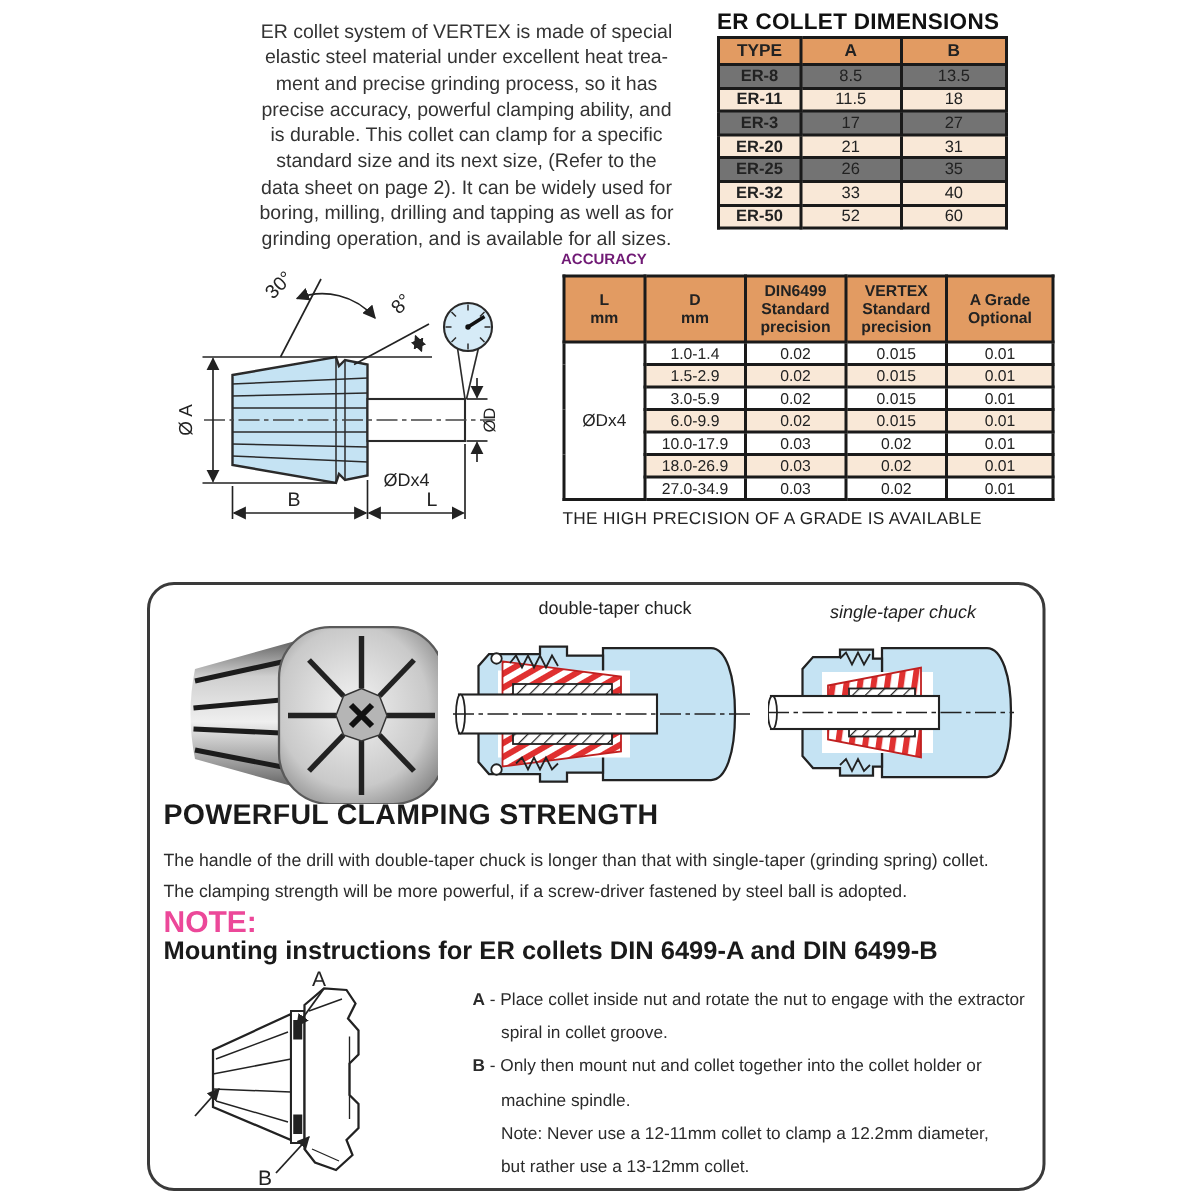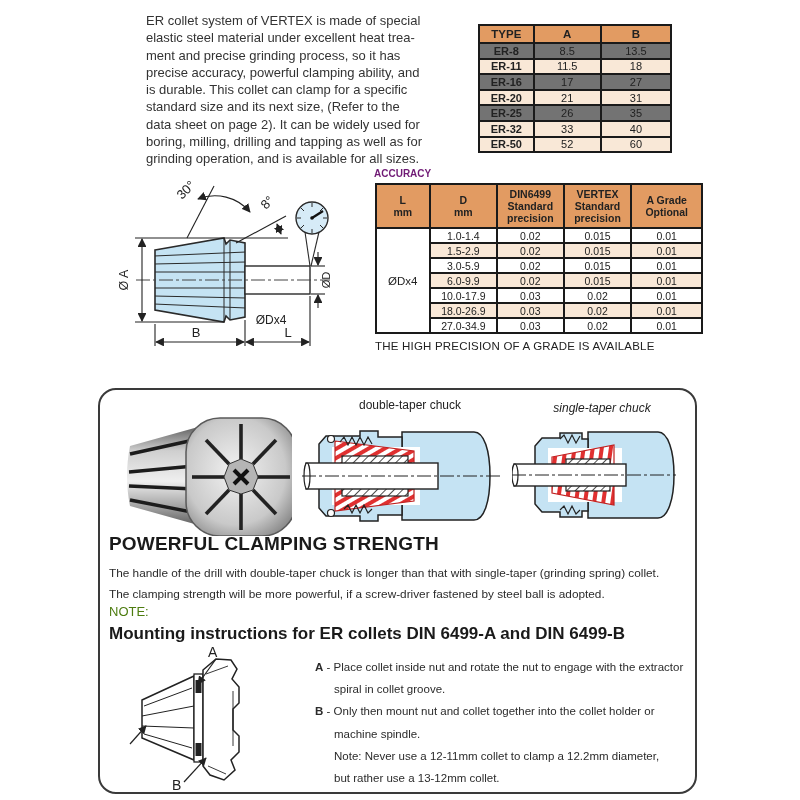--- a/index.html
+++ b/index.html
@@ -2,21 +2,21 @@
 <html><head>
 <meta charset="utf-8">
 <style>
   html,body{margin:0;padding:0;background:#fff;}
   .page{position:relative;width:800px;height:800px;background:#ffffff;overflow:hidden;
         font-family:"Liberation Sans", sans-serif;color:#2b2b2b;}
   .abs{position:absolute;}
 
   
   .intro{left:146px;top:12px;width:330px;font-size:13px;line-height:17.3px;
-         white-space:pre-line;color:#333;}
+         white-space:pre-line;color:#333;text-align:center;}
 
   
   .dim-title{left:478px;top:6px;font-size:15px;font-weight:bold;color:#111;letter-spacing:.2px;}
   .dimtable-wrap{left:478px;top:24px;}
   table{border-collapse:collapse;}
   .dimtable{width:194px;}
   .dimtable th,.dimtable td{border:2px solid #1a1a1a;text-align:center;padding:0;}
   .dimtable th{background:#E29B62;height:16px;font-size:11.5px;color:#222;}
   .dimtable td{height:13.6px;font-size:11px;color:#222;background:#737373;}
   .dimtable tr.alt td{background:#F9E8D7;}
@@ -33,21 +33,21 @@
   .acctable tr.alt td{background:#F9E8D7;}
   .acctable td.rowlabel{background:#fff;font-size:11.5px;color:#222;}
   .acc-foot{left:375px;top:340px;font-size:11.5px;color:#222;letter-spacing:.2px;}
 
   
   .infobox{left:98px;top:388px;width:595px;height:402px;border:2px solid #3a3a3a;
            border-radius:18px;background:#fff;}
   .chuck-label{font-size:12px;color:#222;text-align:center;}
   .pcs-heading{font-size:19px;font-weight:bold;color:#1a1a1a;letter-spacing:.2px;}
   .pcs-line{font-size:11.8px;color:#2b2b2b;white-space:nowrap;}
-  .note-label{font-size:13px;font-weight:normal;color:#4d7c0f;}
+  .note-label{font-size:20px;font-weight:bold;color:#ec4899;}
   .mount-heading{font-size:17px;font-weight:bold;color:#1a1a1a;white-space:nowrap;}
   .instr{font-size:11.5px;line-height:22.2px;color:#2b2b2b;white-space:nowrap;}
   .instr .lead{font-weight:bold;}
   .instr .cont{padding-left:19px;}
   svg text{font-family:"Liberation Sans", sans-serif;}
 </style>
 </head>
 <body>
 
 <div class="page">
@@ -55,20 +55,21 @@
   <div class="abs intro">ER collet system of VERTEX is made of special
 elastic steel material under excellent heat trea-
 ment and precise grinding process, so it has
 precise accuracy, powerful clamping ability, and
 is durable. This collet can clamp for a specific
 standard size and its next size, (Refer to the
 data sheet on page 2). It can be widely used for
 boring, milling, drilling and tapping as well as for
 grinding operation, and is available for all sizes.</div>
 
+  <div class="abs dim-title">ER COLLET DIMENSIONS</div>
   <div class="abs dimtable-wrap">
     <table class="dimtable">
       <colgroup>
           <col style="width:55px">
           <col style="width:68px">
           <col style="width:71px">
         </colgroup>
       <tbody>
           <tr>
         <th>TYPE</th>
@@ -79,21 +80,21 @@
             <td class="type">ER-8</td>
             <td>8.5</td>
             <td>13.5</td>
           </tr>
       <tr class="alt">
             <td class="type">ER-11</td>
             <td>11.5</td>
             <td>18</td>
           </tr>
       <tr>
-            <td class="type">ER-16</td>
+            <td class="type">ER-3</td>
             <td>17</td>
             <td>27</td>
           </tr>
       <tr class="alt">
             <td class="type">ER-20</td>
             <td>21</td>
             <td>31</td>
           </tr>
       <tr>
             <td class="type">ER-25</td>

